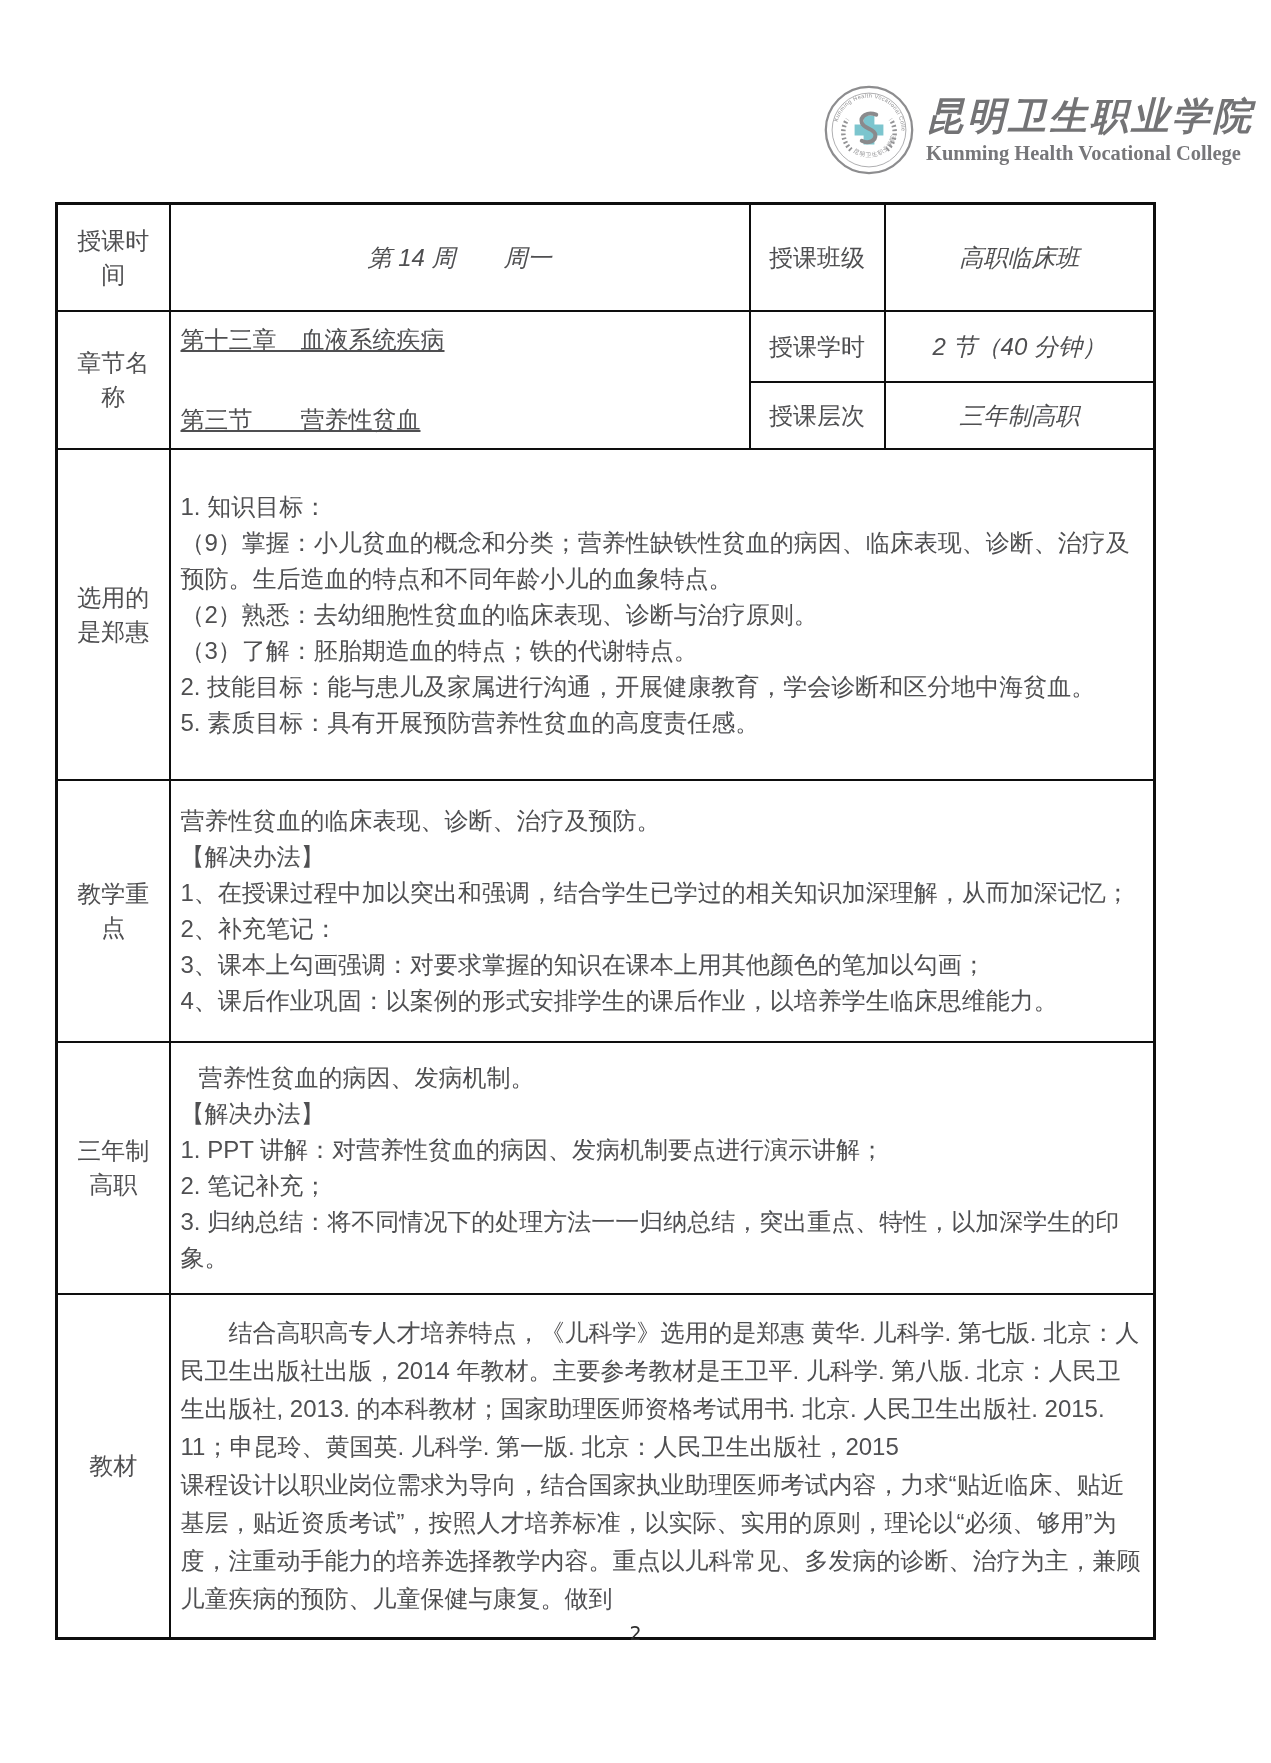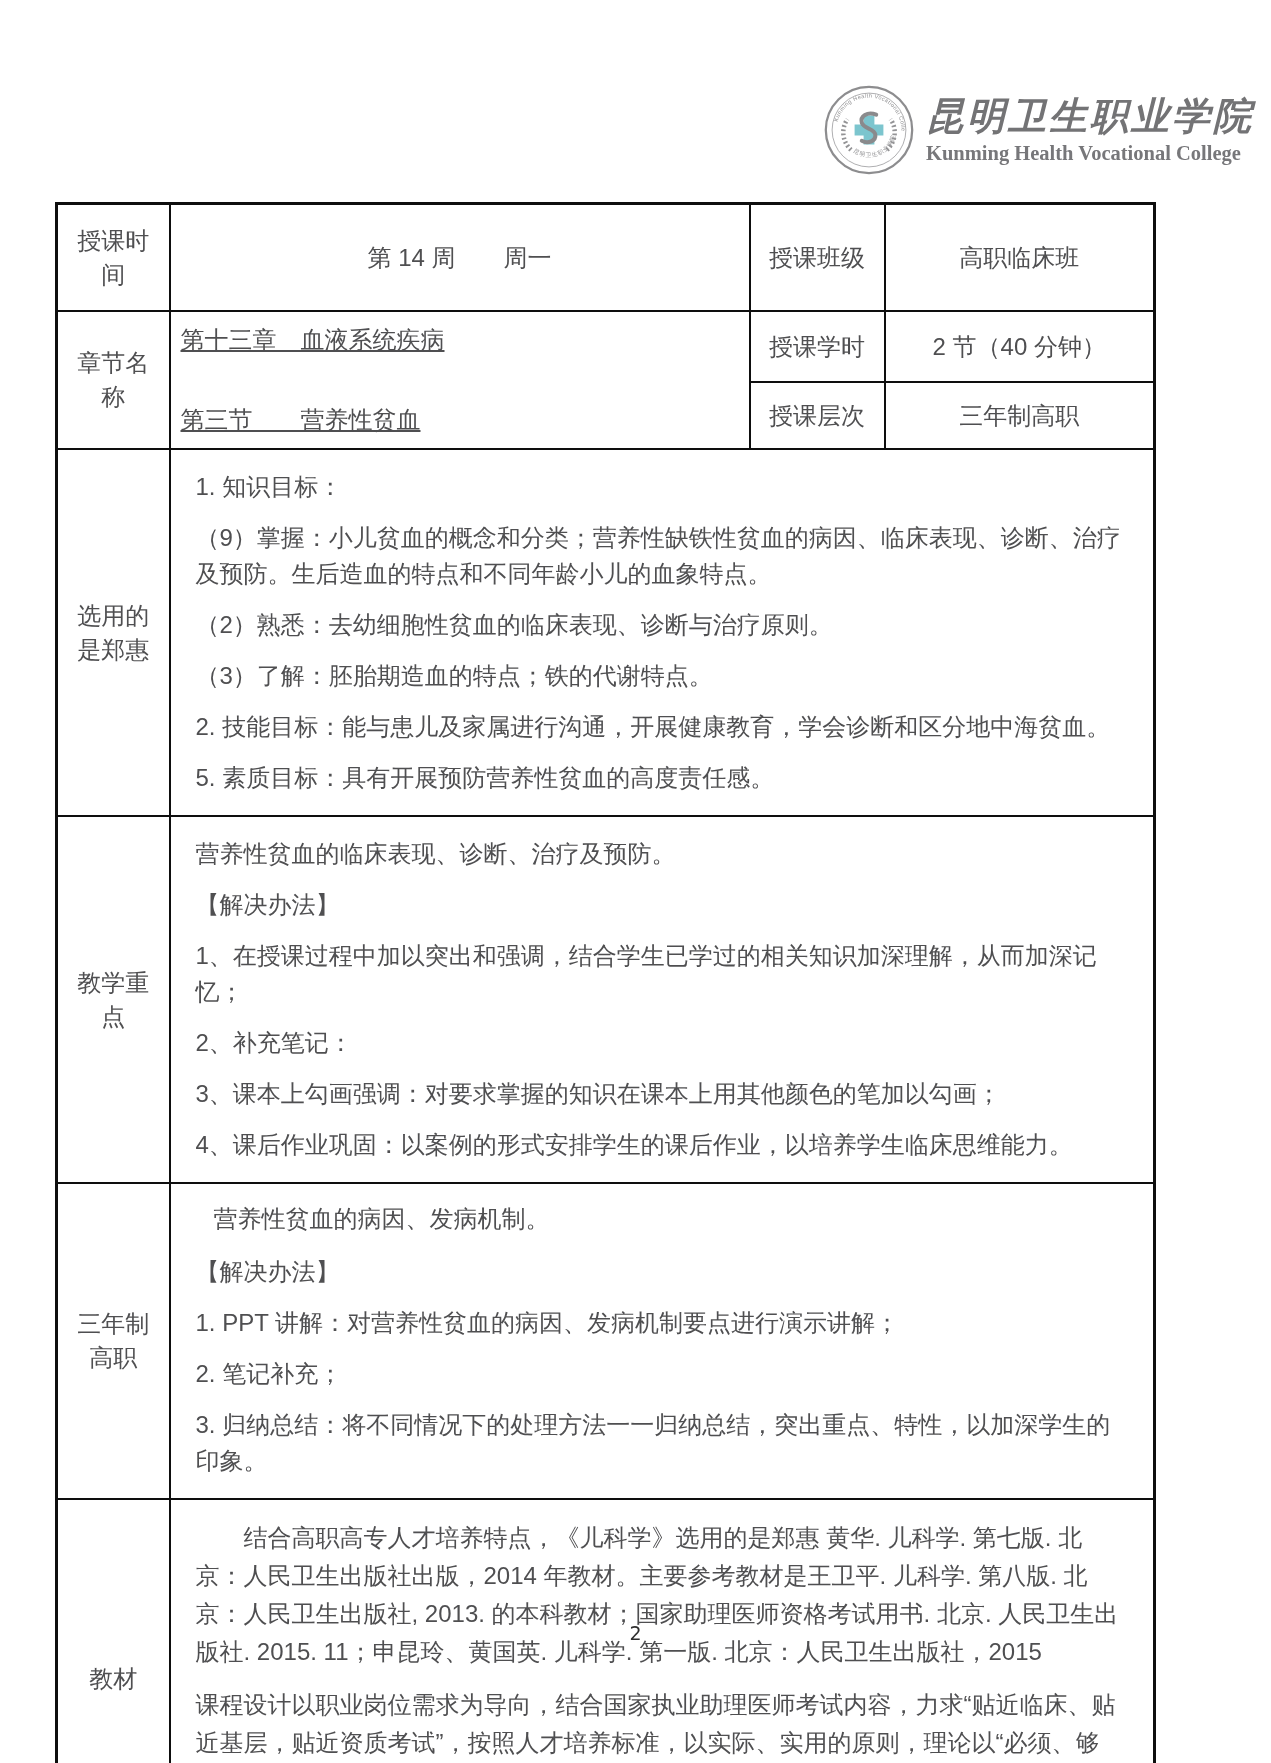--- a/index.html
+++ b/index.html
@@ -34,34 +34,34 @@
     border:2px solid #0e0e0e;
     font-size:24px;color:#4f4f51;
     vertical-align:middle;
     padding:4px 10px;
     overflow:hidden;
   }
   td.lbl{
     text-align:center;line-height:34px;font-size:22px;
     padding:4px 20px;word-break:break-all;
   }
-  td.val{text-align:center;}
+  td.val{text-align:center;font-style:italic;}
   td.chapter{
     text-align:left;padding-left:14px;line-height:40px;font-size:22px;
     white-space:pre-line;
     text-decoration:underline;
   }
   td.content{vertical-align:top;padding:10px 14px;line-height:36px;}
-  td.content p{margin:15px;}
+  td.content p{margin:0;}
   .objectives-cell p{margin:4px 0;}
   .keypoints-cell p{margin:0;}
   .difficulties-cell p{margin:10px 0;}
   .materials-cell p{line-height:38px;margin:0;}
   .materials-cell p.indent{text-indent:2em;}
-  .lead-indent{padding-left:18px;font-family:Liberation Mono, monospace;}
+  .lead-indent{padding-left:18px;}
   
   .page-number{
     position:absolute;left:0;right:0;top:1622px;text-align:center;
     font-size:19px;color:#2e2e2e;font-family:"DejaVu Sans",sans-serif;
   }
 </style>
 </head>
 <body>
 
 <div class="logo-block">

